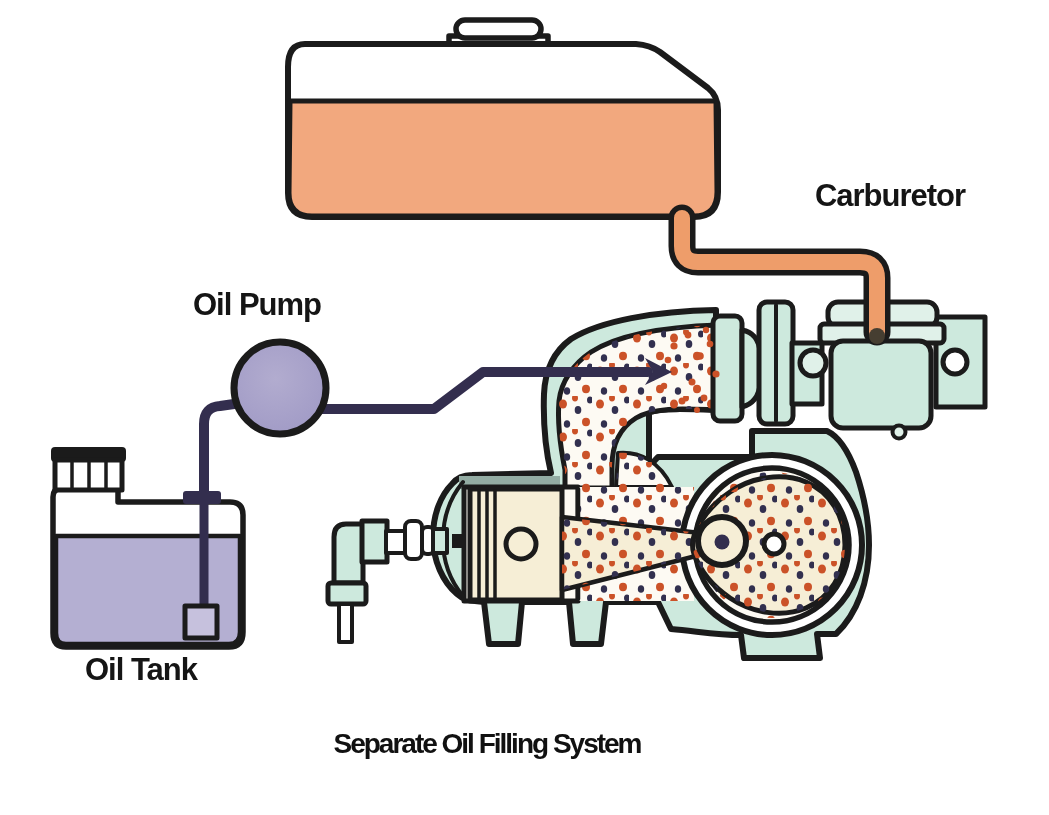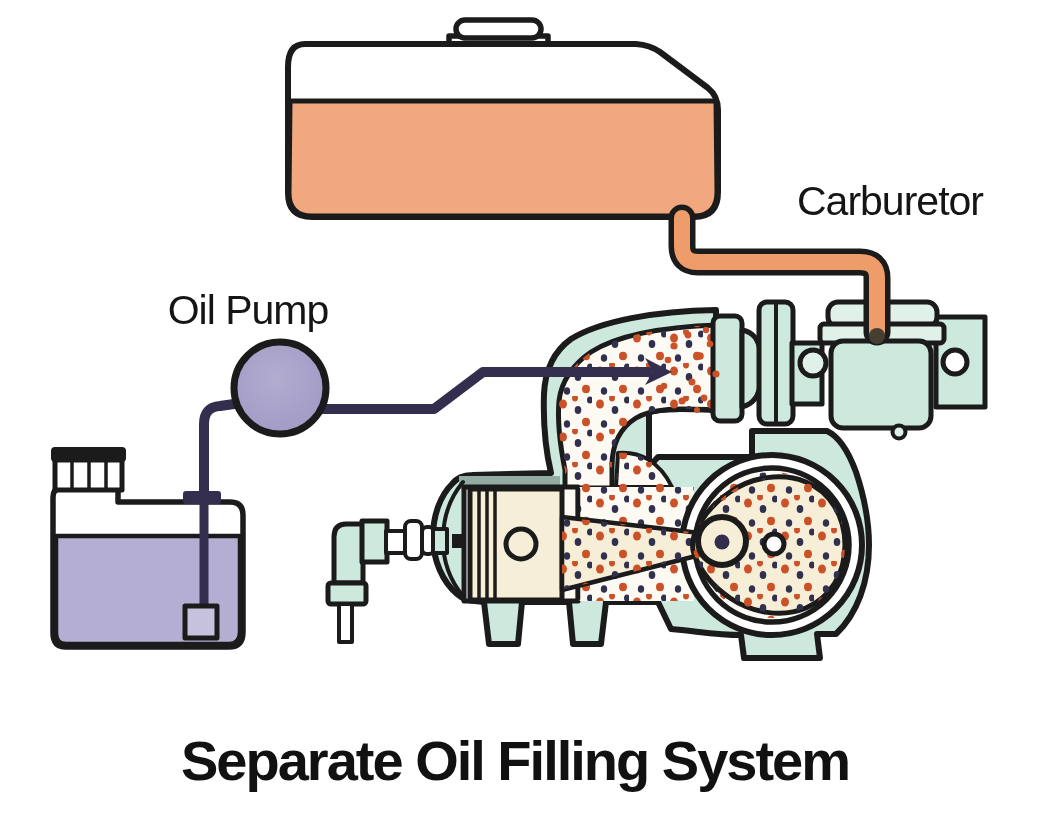--- a/index.html
+++ b/index.html
@@ -23,23 +23,23 @@
   .do{fill:var(--dot-orange);} .dn{fill:var(--dot-navy);}
   .g1{stop-color:var(--pump-light);} .g2{stop-color:var(--pump);}
   
   .s {stroke:var(--ink);stroke-linejoin:round;stroke-linecap:round;}
   .ns{stroke:none;}
   .fl{stroke:var(--fuel-line);stroke-linejoin:round;stroke-linecap:round;}
   .ol{stroke:var(--oil-line);stroke-linejoin:round;stroke-linecap:round;}
   .nofill{fill:none;}
   
   .lbl{position:absolute;transform:translateX(-50%);white-space:nowrap;
-       font-weight:normal;font-size:41px;letter-spacing:-1px;color:#151515;}
+       font-weight:bold;font-size:31px;letter-spacing:-1px;color:#151515;}
   .title{position:absolute;transform:translateX(-50%);white-space:nowrap;
-       font-weight:bold;font-size:56px;letter-spacing:-2px;color:#111111;margin-left:28px;}
+       font-weight:bold;font-size:28px;letter-spacing:-2px;color:#111111;}
 </style>
 </head>
 <body>
 
 <div class="stage">
 <svg width="1049" height="815" viewBox="0 0 1049 815">
   <defs>
     <pattern id="mix" width="37" height="33" patternUnits="userSpaceOnUse">
       <ellipse class="do" cx="8" cy="8" rx="4" ry="4.6"></ellipse>
       <ellipse class="dn" cx="23" cy="14" rx="3.3" ry="4"></ellipse>
@@ -190,15 +190,16 @@
     <rect class="mint s" stroke-width="5" x="362" y="521" width="25" height="41"></rect>
     <rect class="white s" stroke-width="4" x="386" y="531" width="20" height="22"></rect>
     <rect class="white s" stroke-width="4" x="405" y="521" width="17" height="38" rx="6"></rect>
     <rect class="white s" stroke-width="4" x="422" y="527" width="12" height="27" rx="5"></rect>
     <rect class="mint s" stroke-width="4" x="433" y="529" width="14" height="24"></rect>
     <rect class="inkf ns" x="452" y="534" width="10" height="14"></rect>
   </g>
 </svg>
 
 <div class="lbl" style="left:890px;top:178px;">Carburetor</div>
-<div class="lbl" style="left:248px;top:287px;">Oil Pump</div>
+<div class="lbl" style="left:257px;top:287px;">Oil Pump</div>
+<div class="lbl" style="left:141px;top:652px;">Oil Tank</div>
 <div class="title" style="left:487px;top:728px;">Separate Oil Filling System</div>
 </div>
 
 </body></html>

